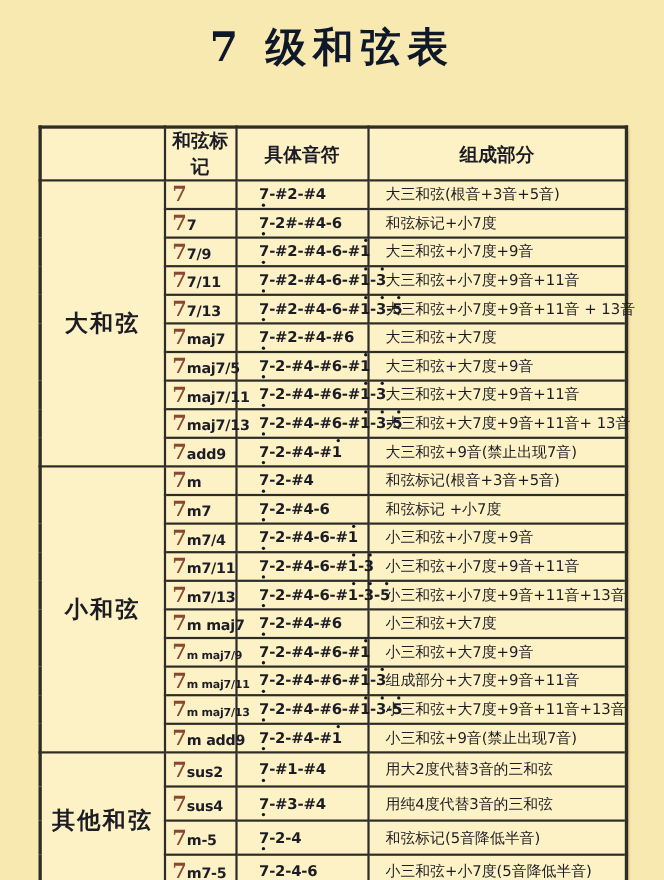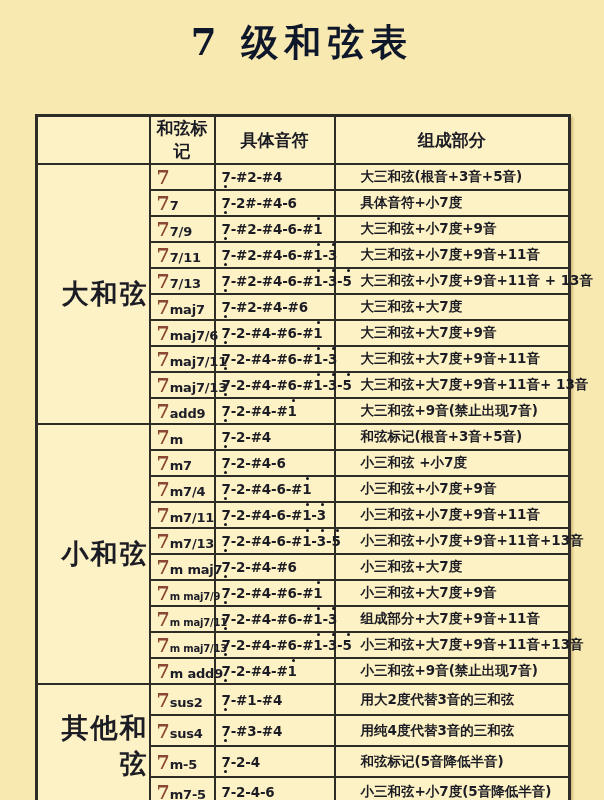--- a/index.html
+++ b/index.html
@@ -52,22 +52,22 @@
   thead th{
     height:27px;
     font-size:17px;
     font-weight:700;
     text-align:center;
     color:#17172a;
   }
   tr.row-std{height:26px;}
   tr.row-tall{height:31px;}
   td.group-cell{
-    text-align:right;
-    font-size:27px;
+    text-align:center;
+    font-size:21px;
     font-weight:700;
     letter-spacing:2px;
     color:#15151c;
   }
   td.chord-cell{
     padding-left:6px;
     white-space:nowrap;
   }
   .root{
     font-size:19px;
@@ -76,30 +76,30 @@
     font-family:"DejaVu Serif","Liberation Serif",serif;
   }
   .suffix{
     font-size:13px;
     font-weight:700;
     color:#1d1d28;
     letter-spacing:-0.2px;
   }
   .suffix.small{font-size:10px;margin-top:39px;}
   td.notes-cell{
-    padding-left:6px;
+    padding-left:20px;
     font-size:13.5px;
     font-weight:700;
     letter-spacing:-0.2px;
     white-space:nowrap;
   }
   td.comp-cell{
-    padding-left:25px;
+    padding-left:15px;
     font-size:13.5px;
-    font-weight:700;
+    font-weight:400;
     white-space:nowrap;
   }
   .note-tok{position:relative;display:inline-block;}
   .note-tok.dot-above::before{
     content:"";position:absolute;top:-4px;right:2px;
     width:3px;height:3px;border-radius:50%;background:#15151c;
   }
   .note-tok.dot-below::after{
     content:"";position:absolute;bottom:-3px;left:2.5px;
     width:3px;height:3px;border-radius:50%;background:#15151c;
@@ -129,21 +129,21 @@
     <tbody>
         <tr class="row-std">
           <td rowspan="10" class="group-cell">大和弦</td>
           <td class="chord-cell"><span class="root">7</span><span class="suffix"></span></td>
           <td class="notes-cell"><span class="note-tok dot-below">7</span>-<span class="note-tok">#2</span>-<span class="note-tok">#4</span></td>
           <td class="comp-cell">大三和弦(根音+3音+5音)</td>
         </tr>
         <tr class="row-std">
           <td class="chord-cell"><span class="root">7</span><span class="suffix">7</span></td>
           <td class="notes-cell"><span class="note-tok dot-below">7</span>-<span class="note-tok">2#</span>-<span class="note-tok">#4</span>-<span class="note-tok">6</span></td>
-          <td class="comp-cell">具体音符+小7度</td>
+          <td class="comp-cell">和弦标记+小7度</td>
         </tr>
         <tr class="row-std">
           <td class="chord-cell"><span class="root">7</span><span class="suffix">7/9</span></td>
           <td class="notes-cell"><span class="note-tok dot-below">7</span>-<span class="note-tok">#2</span>-<span class="note-tok">#4</span>-<span class="note-tok">6</span>-<span class="note-tok dot-above">#1</span></td>
           <td class="comp-cell">大三和弦+小7度+9音</td>
         </tr>
         <tr class="row-std">
           <td class="chord-cell"><span class="root">7</span><span class="suffix">7/11</span></td>
           <td class="notes-cell"><span class="note-tok dot-below">7</span>-<span class="note-tok">#2</span>-<span class="note-tok">#4</span>-<span class="note-tok">6</span>-<span class="note-tok dot-above">#1</span>-<span class="note-tok dot-above">3</span></td>
           <td class="comp-cell">大三和弦+小7度+9音+11音</td>
@@ -152,21 +152,21 @@
           <td class="chord-cell"><span class="root">7</span><span class="suffix">7/13</span></td>
           <td class="notes-cell"><span class="note-tok dot-below">7</span>-<span class="note-tok">#2</span>-<span class="note-tok">#4</span>-<span class="note-tok">6</span>-<span class="note-tok dot-above">#1</span>-<span class="note-tok dot-above">3</span>-<span class="note-tok dot-above">5</span></td>
           <td class="comp-cell">大三和弦+小7度+9音+11音 + 13音</td>
         </tr>
         <tr class="row-std">
           <td class="chord-cell"><span class="root">7</span><span class="suffix">maj7</span></td>
           <td class="notes-cell"><span class="note-tok dot-below">7</span>-<span class="note-tok">#2</span>-<span class="note-tok">#4</span>-<span class="note-tok">#6</span></td>
           <td class="comp-cell">大三和弦+大7度</td>
         </tr>
         <tr class="row-std">
-          <td class="chord-cell"><span class="root">7</span><span class="suffix">maj7/6</span></td>
+          <td class="chord-cell"><span class="root">7</span><span class="suffix">maj7/5</span></td>
           <td class="notes-cell"><span class="note-tok dot-below">7</span>-<span class="note-tok">2</span>-<span class="note-tok">#4</span>-<span class="note-tok">#6</span>-<span class="note-tok dot-above">#1</span></td>
           <td class="comp-cell">大三和弦+大7度+9音</td>
         </tr>
         <tr class="row-std">
           <td class="chord-cell"><span class="root">7</span><span class="suffix">maj7/11</span></td>
           <td class="notes-cell"><span class="note-tok dot-below">7</span>-<span class="note-tok">2</span>-<span class="note-tok">#4</span>-<span class="note-tok">#6</span>-<span class="note-tok dot-above">#1</span>-<span class="note-tok dot-above">3</span></td>
           <td class="comp-cell">大三和弦+大7度+9音+11音</td>
         </tr>
         <tr class="row-std">
           <td class="chord-cell"><span class="root">7</span><span class="suffix">maj7/13</span></td>
@@ -180,21 +180,21 @@
         </tr>
         <tr class="row-std">
           <td rowspan="10" class="group-cell">小和弦</td>
           <td class="chord-cell"><span class="root">7</span><span class="suffix">m</span></td>
           <td class="notes-cell"><span class="note-tok dot-below">7</span>-<span class="note-tok">2</span>-<span class="note-tok">#4</span></td>
           <td class="comp-cell">和弦标记(根音+3音+5音)</td>
         </tr>
         <tr class="row-std">
           <td class="chord-cell"><span class="root">7</span><span class="suffix">m7</span></td>
           <td class="notes-cell"><span class="note-tok dot-below">7</span>-<span class="note-tok">2</span>-<span class="note-tok">#4</span>-<span class="note-tok">6</span></td>
-          <td class="comp-cell">小三和弦 +小7度</td>
+          <td class="comp-cell">和弦标记 +小7度</td>
         </tr>
         <tr class="row-std">
           <td class="chord-cell"><span class="root">7</span><span class="suffix">m7/4</span></td>
           <td class="notes-cell"><span class="note-tok dot-below">7</span>-<span class="note-tok">2</span>-<span class="note-tok">#4</span>-<span class="note-tok">6</span>-<span class="note-tok dot-above">#1</span></td>
           <td class="comp-cell">小三和弦+小7度+9音</td>
         </tr>
         <tr class="row-std">
           <td class="chord-cell"><span class="root">7</span><span class="suffix">m7/11</span></td>
           <td class="notes-cell"><span class="note-tok dot-below">7</span>-<span class="note-tok">2</span>-<span class="note-tok">#4</span>-<span class="note-tok">6</span>-<span class="note-tok dot-above">#1</span>-<span class="note-tok dot-above">3</span></td>
           <td class="comp-cell">小三和弦+小7度+9音+11音</td>

